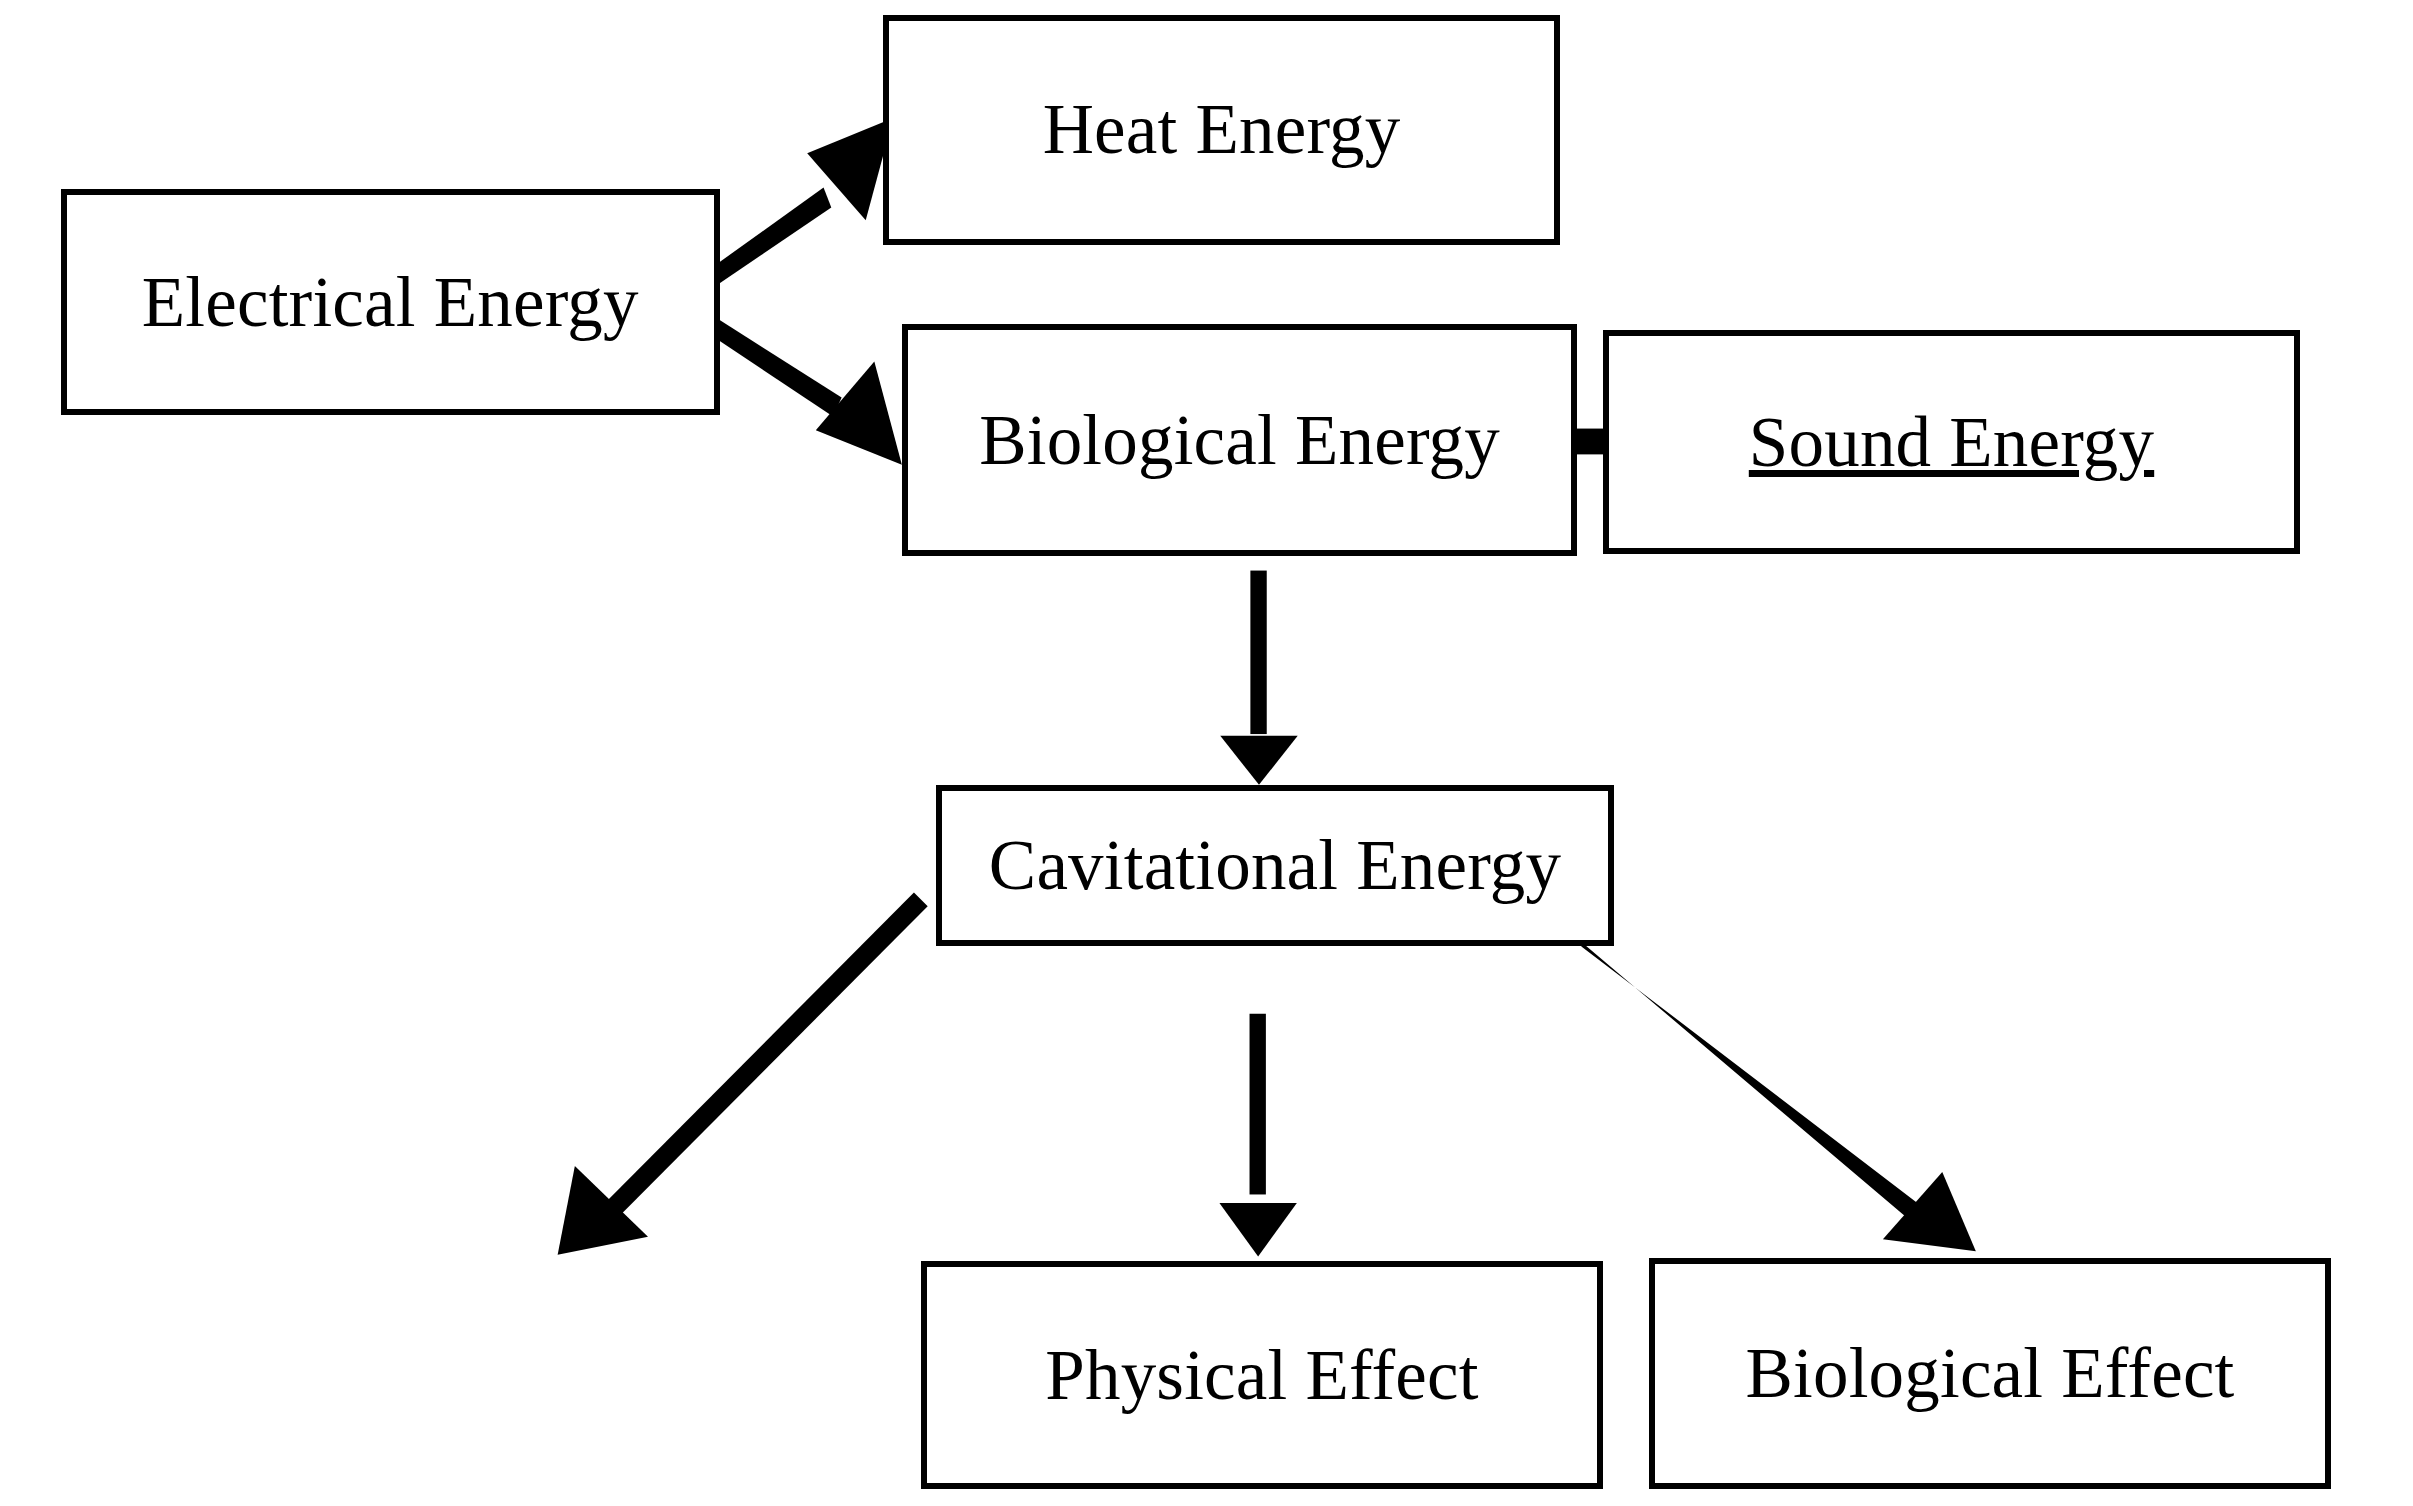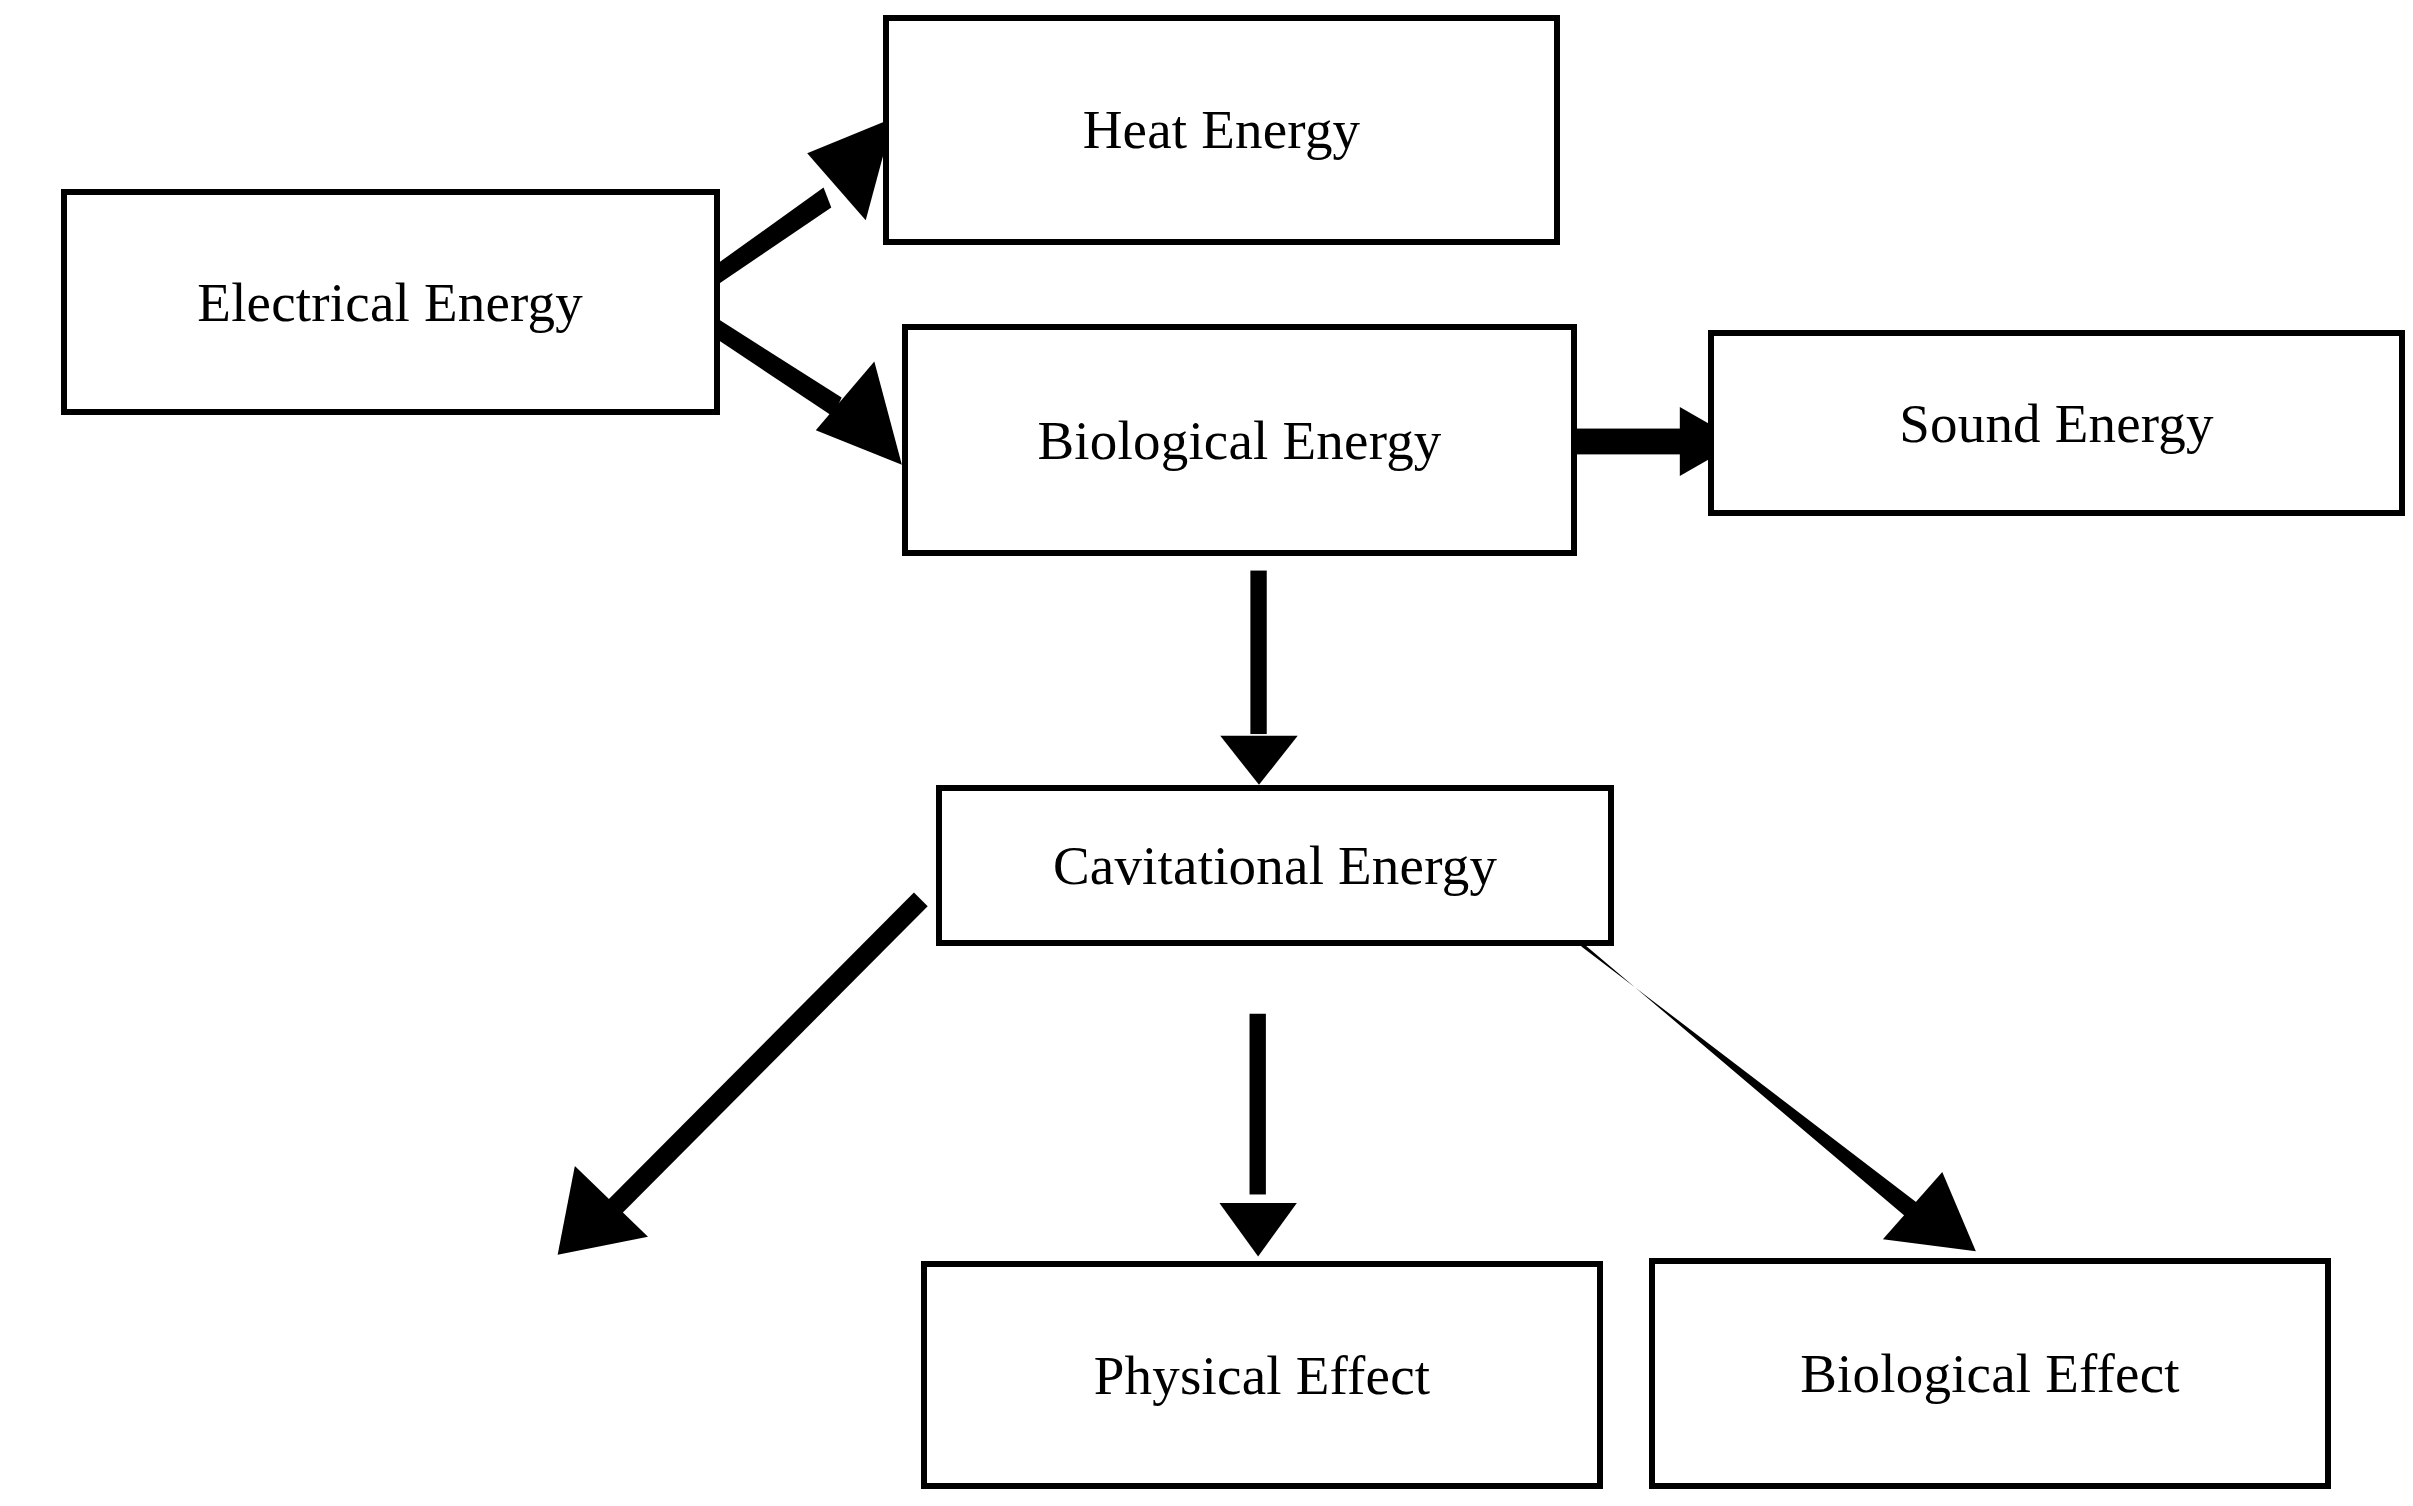--- a/index.html
+++ b/index.html
@@ -31,32 +31,32 @@
     box-sizing: border-box;
     background: #ffffff;
     border: 6px solid #000000;
     display: flex;
     align-items: center;
     justify-content: center;
     z-index: 3;
   }
   .node-label {
     font-family: "Liberation Serif", "DejaVu Serif", serif;
-    font-size: 55px;
+    font-size: 71px;
     font-weight: 400;
     color: #000000;
     line-height: 1;
     white-space: nowrap;
     letter-spacing: 0.2px;
   }
   
   #node-electrical   { left: 20.7px;   top: 189px;  width: 659px; height: 226px; margin-left: 40px; }
   #node-heat         { left: 883px; top: 14.6px;   width: 677px; height: 230px; }
   #node-vibrational  { left: 902px; top: 324px;  width: 675px; height: 232px; }
-  #node-sound        { left: 1708px; top: 330px;  width: 697px; height: 186px; }
+  #node-sound        { left: 1603px; top: 330px;  width: 697px; height: 224px; text-decoration: underline; }
   #node-cavitational { left: 936px; top: 785px;  width: 678px; height: 161px; }
   #node-chemical     { left: 178px;  top: 1258px; width: 683px; height: 231px; }
   #node-physical     { left: 921px; top: 1261px; width: 682px; height: 228px; }
   #node-biological   { left: 1649px; top: 1258px; width: 682px; height: 231px; }
 </style>
 </head>
 <body>
 
 <div id="stage">
 

